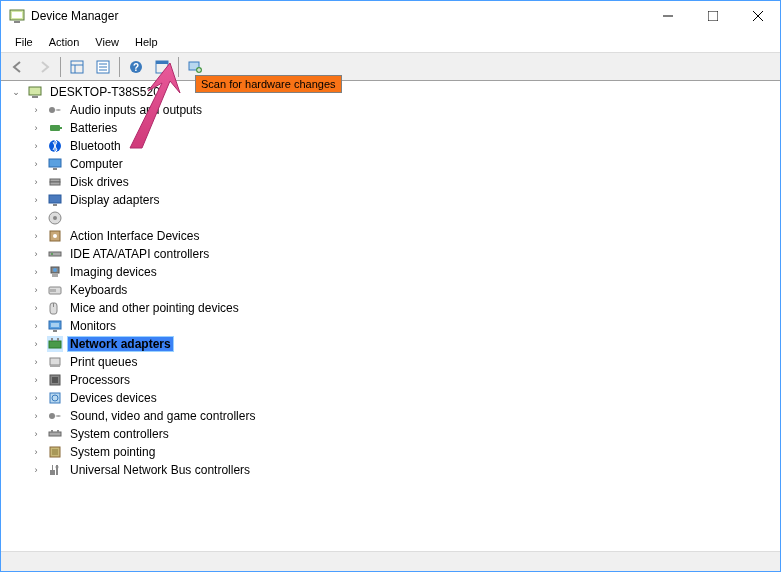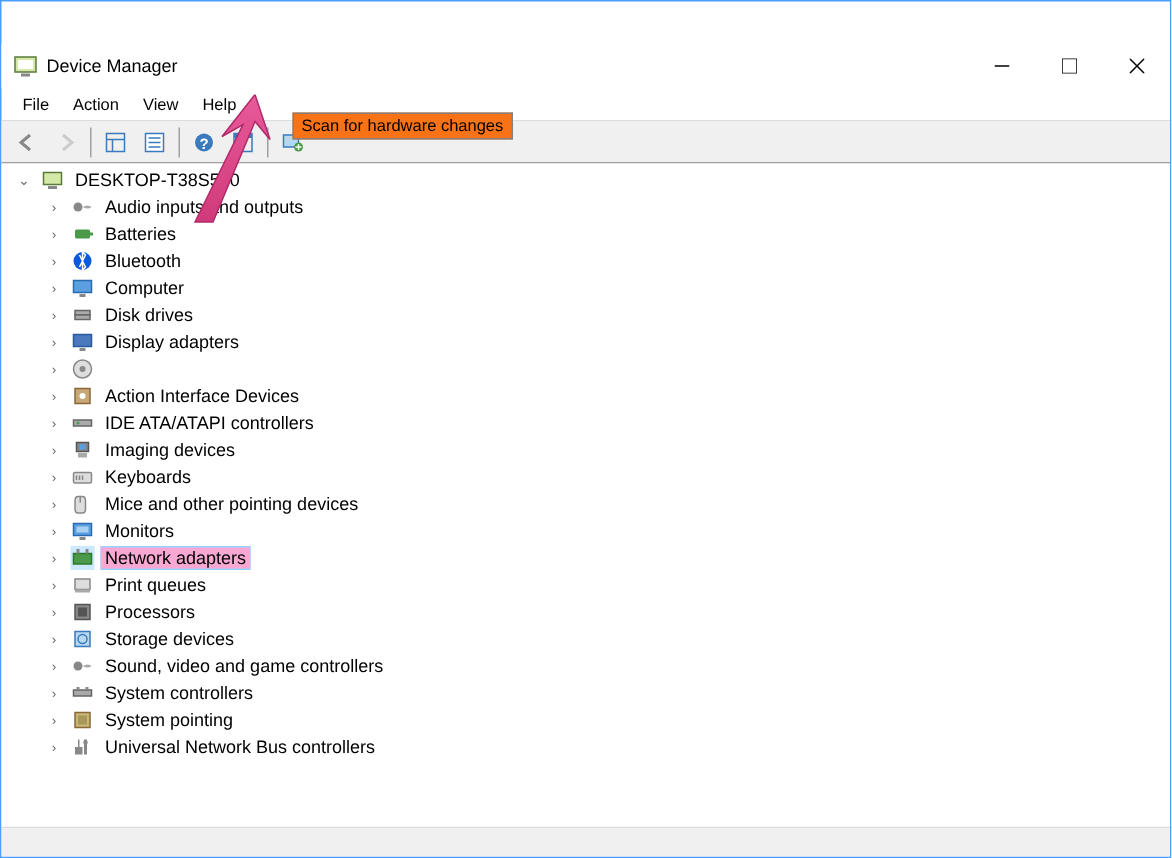--- a/index.html
+++ b/index.html
@@ -1,33 +1,33 @@
 <!DOCTYPE html>
 <html><head>
 <meta charset="utf-8">
 <style>
 * { box-sizing: border-box; margin: 0; padding: 0; }
 body { font-family: "Segoe UI", Tahoma, sans-serif; font-size: 12px; background: #fff; width: 781px; height: 572px; overflow: hidden; position: relative; }
 .window { border: 1px solid #4a9eff; width: 781px; height: 572px; display: flex; flex-direction: column; background: #fff; }
-.titlebar { height: 30px; display: flex; align-items: center; padding: 0 0 0 8px; background: #fff; margin-top: 28px; }
+.titlebar { height: 30px; display: flex; align-items: center; padding: 0 0 0 8px; background: #fff; }
 .titlebar-icon { width: 16px; height: 16px; margin-right: 6px; }
 .titlebar-text { flex: 1; font-size: 12px; color: #000; }
 .window-controls { display: flex; }
 .win-btn { width: 45px; height: 29px; display: flex; align-items: center; justify-content: center; cursor: pointer; }
 .menubar { height: 22px; display: flex; align-items: center; padding: 0 6px; border-bottom: 1px solid #ddd; }
 .menu-item { padding: 2px 8px; font-size: 11px; cursor: pointer; }
 .toolbar { height: 28px; display: flex; align-items: center; padding: 2px 4px; border-bottom: 1px solid #a0a0a0; background: #f0f0f0; gap: 0; position: relative; }
 .tool-btn { width: 24px; height: 24px; display: flex; align-items: center; justify-content: center; cursor: pointer; border: 1px solid transparent; margin: 0 1px; }
 .tool-sep { width: 1px; height: 20px; background: #a0a0a0; margin: 0 3px; }
 .tooltip { position: absolute; left: 195px; top: 75px; background: #f97316; border: 1px solid #808080; padding: 2px 5px; font-size: 11px; z-index: 100; white-space: nowrap; }
 .content { flex: 1; overflow: auto; padding: 2px; background: #fff; position: relative; }
 .tree { font-size: 12px; }
 .tree-root { display: flex; align-items: center; padding: 1px 0; }
 .tree-row { display: flex; align-items: center; padding: 1px 0 1px 26px; white-space: nowrap; }
-.tree-row.selected .label { background: #f9a8d4; border: 1px solid #99d1ff; padding: 0 2px; }
+.tree-row.selected .label { background: #3b82f6; border: 1px solid #99d1ff; padding: 0 2px; font-weight: bold; }
 .tree-row.selected .row-icon { background: #cce8ff; }
 .expander { width: 14px; height: 14px; display: flex; align-items: center; justify-content: center; cursor: pointer; color: #666; font-size: 9px; }
 .row-icon { width: 16px; height: 16px; margin: 0 4px; display: inline-flex; align-items: center; justify-content: center; }
 .label { padding: 1px 3px; }
 .footer-bar { height: 20px; background: #f0f0f0; border-top: 1px solid #ddd; }
 .watermark { position: absolute; right: 30px; bottom: 28px; font-family: "Times New Roman", serif; font-weight: bold; font-style: italic; font-size: 18px; color: #000; }
 .arrow-annotation { position: absolute; left: 110px; top: 63px; z-index: 50; pointer-events: none; }
 </style>
 </head>
 <body>
@@ -297,21 +297,21 @@
             <span class="label">Processors</span>
           </div>
           <div class="tree-row">
             <span class="expander">›</span>
             <span class="row-icon">
               <svg width="16" height="16">
                 <rect x="3" y="3" width="10" height="10" fill="#b8d8f0" stroke="#3a7abd"></rect>
                 <circle cx="8" cy="8" r="3" fill="none" stroke="#3a7abd"></circle>
               </svg>
             </span>
-            <span class="label">Storage devices</span>
+            <span class="label">Devices devices</span>
           </div>
           <div class="tree-row">
             <span class="expander">›</span>
             <span class="row-icon">
               <svg width="16" height="16">
                 <circle cx="5" cy="8" r="3" fill="#888"></circle>
                 <path d="M8 8 Q12 6 14 8 Q12 10 8 8" fill="#aaa"></path>
               </svg>
             </span>
             <span class="label">Sound, video and game controllers</span>

